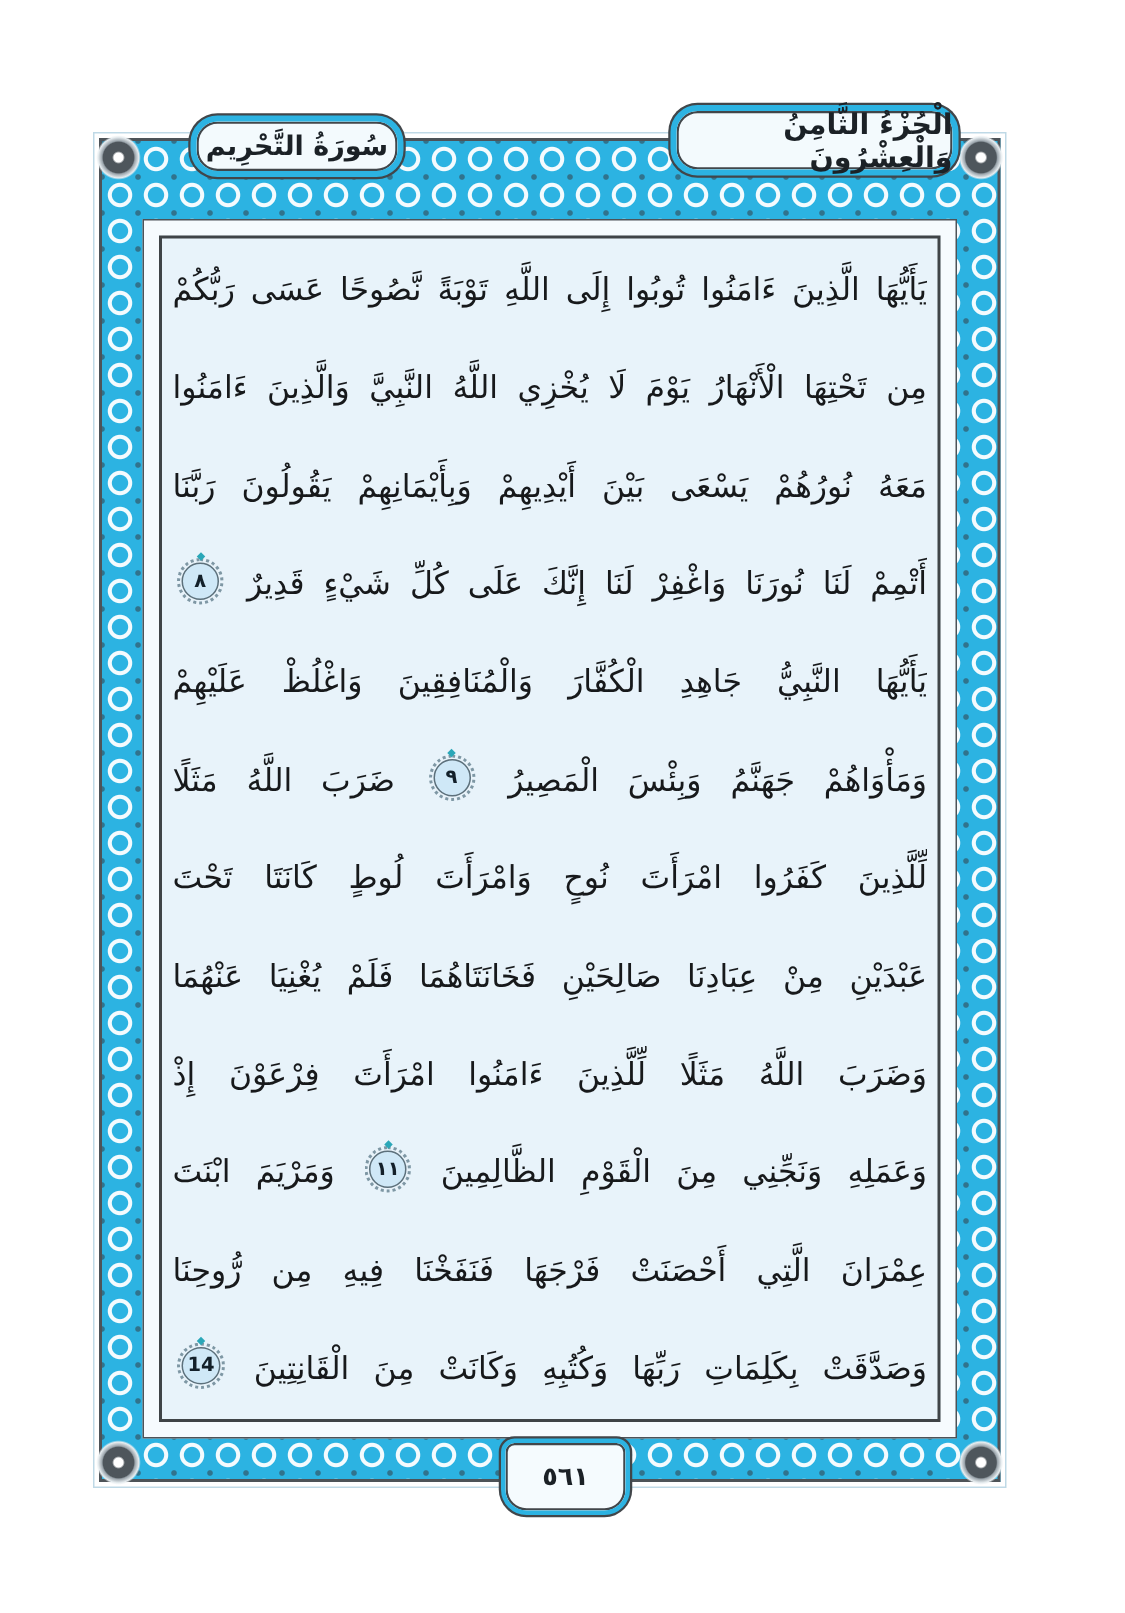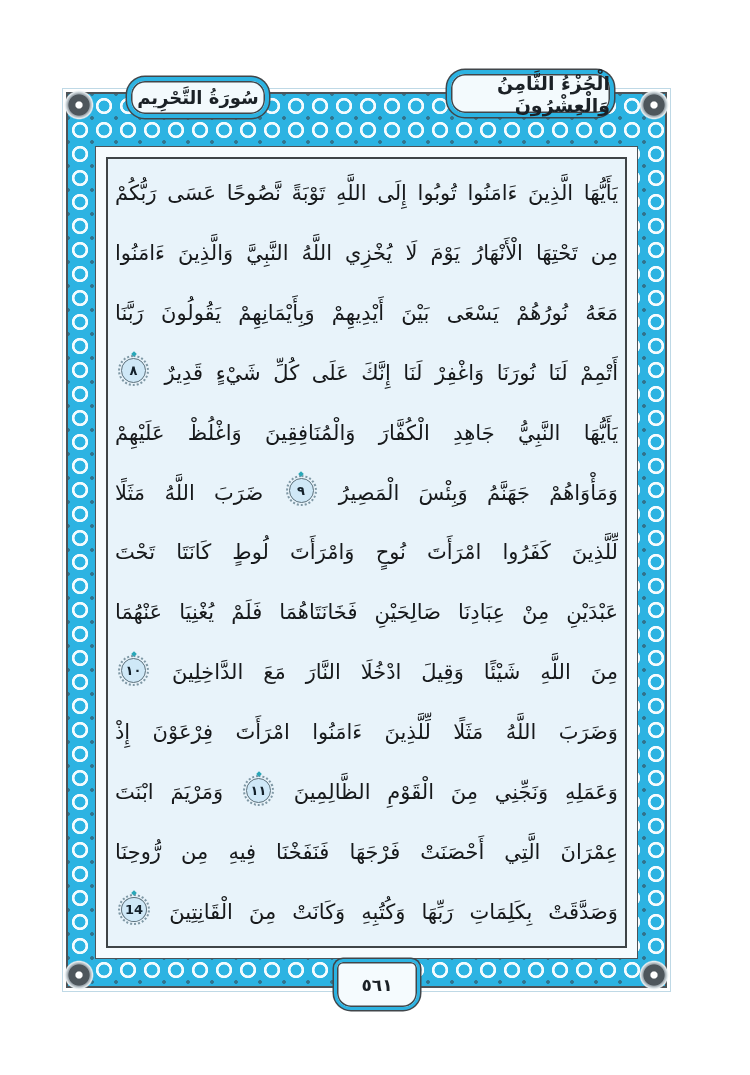--- a/index.html
+++ b/index.html
@@ -54,21 +54,21 @@
     width:4px;height:4px;background:#2aa7b8;transform:rotate(45deg);
   }
   
   .cartouche{
     position:absolute;background:#f3fafd;border:4px solid #2cb3e2;border-radius:18px;
     box-shadow:0 0 0 1.5px #41464a, inset 0 0 0 1.5px #41464a;
     display:flex;align-items:center;justify-content:center;box-sizing:border-box;
     color:#1b2126;font-weight:bold;direction:rtl;
   }
   .cartouche.surah{left:127px;top:77px;width:142px;height:41px;font-size:18px;}
-  .cartouche.juz{left:447px;top:70px;width:167px;height:47px;font-size:19px;}
+  .cartouche.juz{left:447px;top:70px;width:192px;height:47px;font-size:19px;}
   
   .pagenum{
     position:absolute;left:334px;top:959px;width:86px;height:51px;
     background:#f5fbfe;border:3px solid #2cb3e2;border-radius:9px 9px 17px 17px;
     box-shadow:0 0 0 1.5px #41464a, inset 0 0 0 1.5px #41464a;
     display:flex;align-items:center;justify-content:center;box-sizing:border-box;
     color:#1b2126;font-size:17px;font-weight:bold;letter-spacing:3px;
   }
 </style>
 </head>
@@ -119,25 +119,20 @@
           <span class="seg">لِّلَّذِينَ كَفَرُوا امْرَأَتَ نُوحٍ وَامْرَأَتَ لُوطٍ كَانَتَا تَحْتَ</span>
           
           
         </div>
         <div class="line">
           <span class="seg">عَبْدَيْنِ مِنْ عِبَادِنَا صَالِحَيْنِ فَخَانَتَاهُمَا فَلَمْ يُغْنِيَا عَنْهُمَا</span>
           
           
         </div>
         <div class="line">
-          <span class="seg">مِنَ اللَّهِ شَيْئًا وَقِيلَ ادْخُلَا النَّارَ مَعَ الدَّاخِلِينَ</span>
-          <span class="vmark">١٠</span>
-          
-        </div>
-        <div class="line">
           <span class="seg">وَضَرَبَ اللَّهُ مَثَلًا لِّلَّذِينَ ءَامَنُوا امْرَأَتَ فِرْعَوْنَ إِذْ</span>
           
           
         </div>
         <div class="line">
           <span class="seg">وَعَمَلِهِ وَنَجِّنِي مِنَ الْقَوْمِ الظَّالِمِينَ</span>
           <span class="vmark">١١</span>
           <span class="seg">وَمَرْيَمَ ابْنَتَ</span>
         </div>
         <div class="line">

